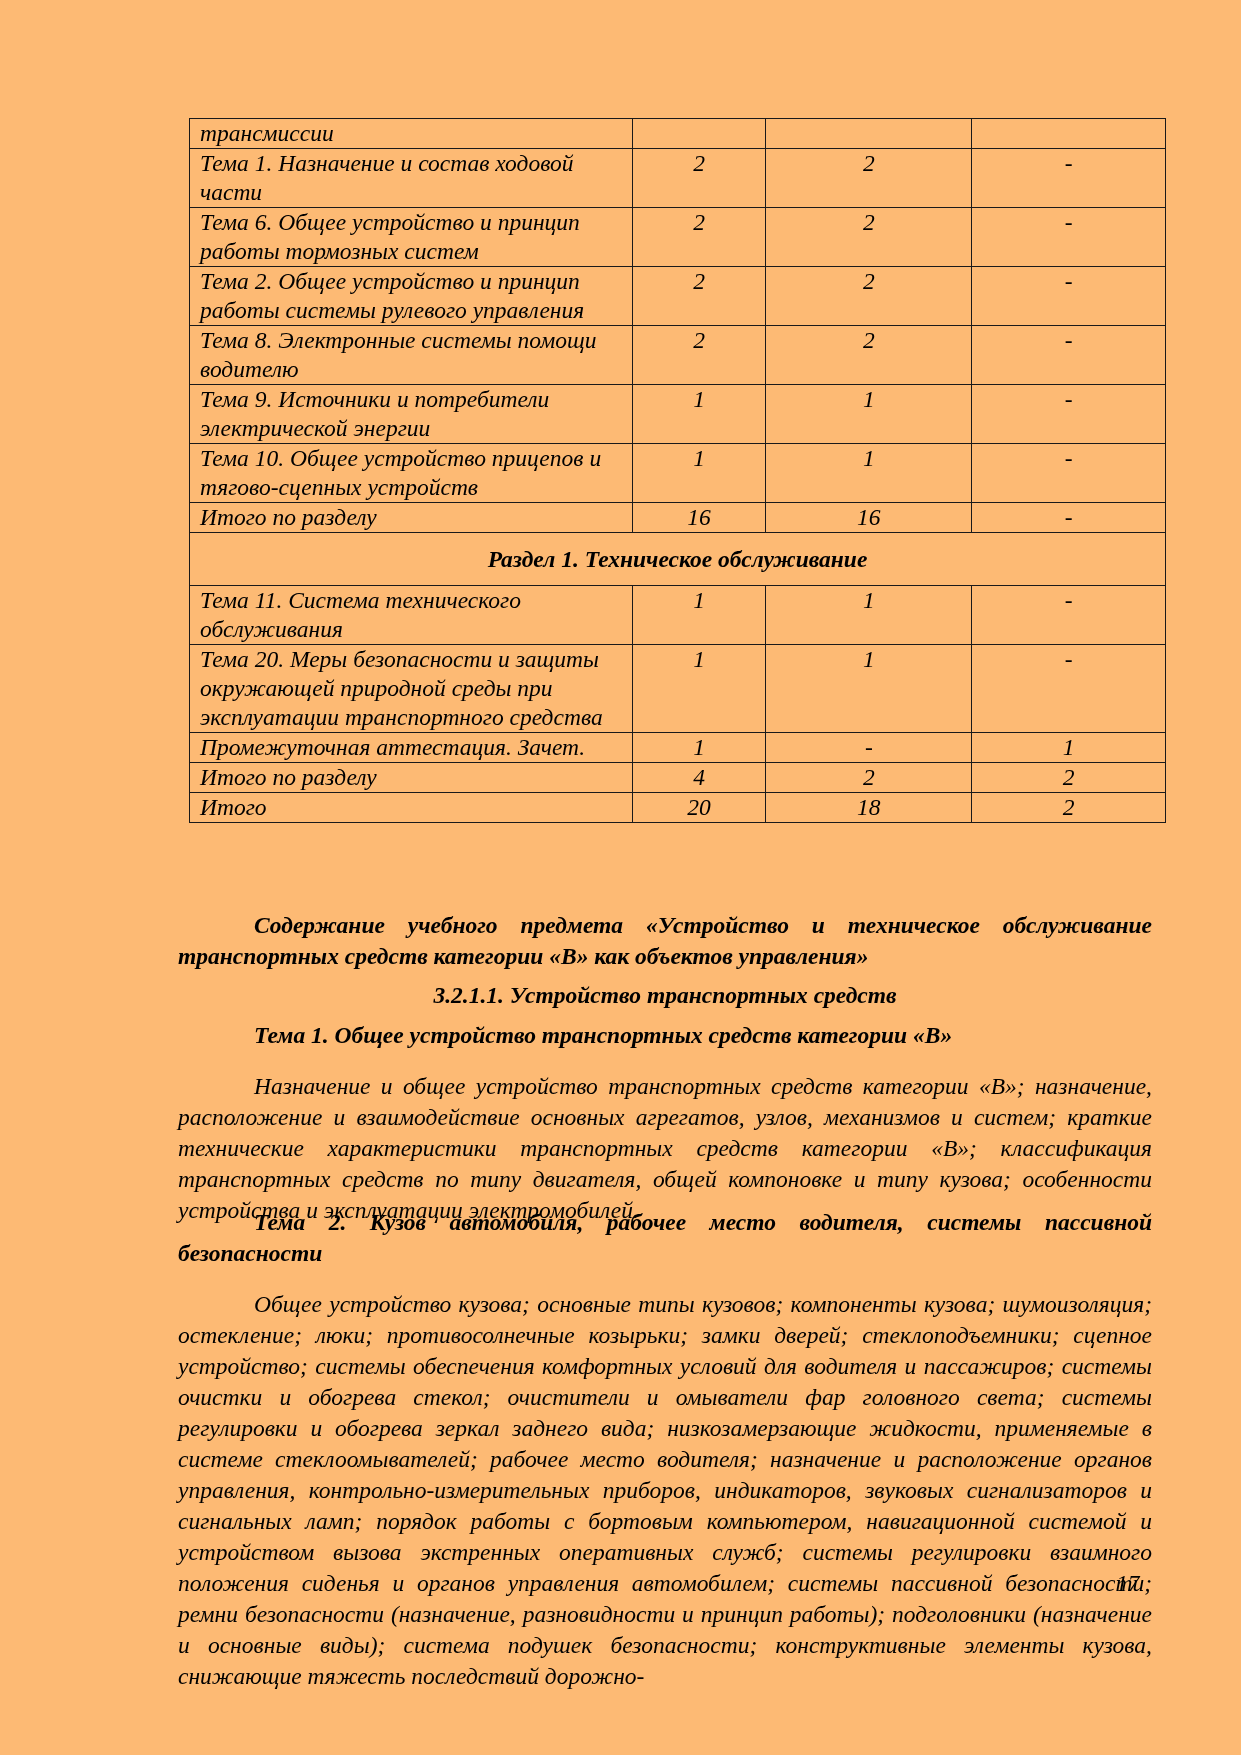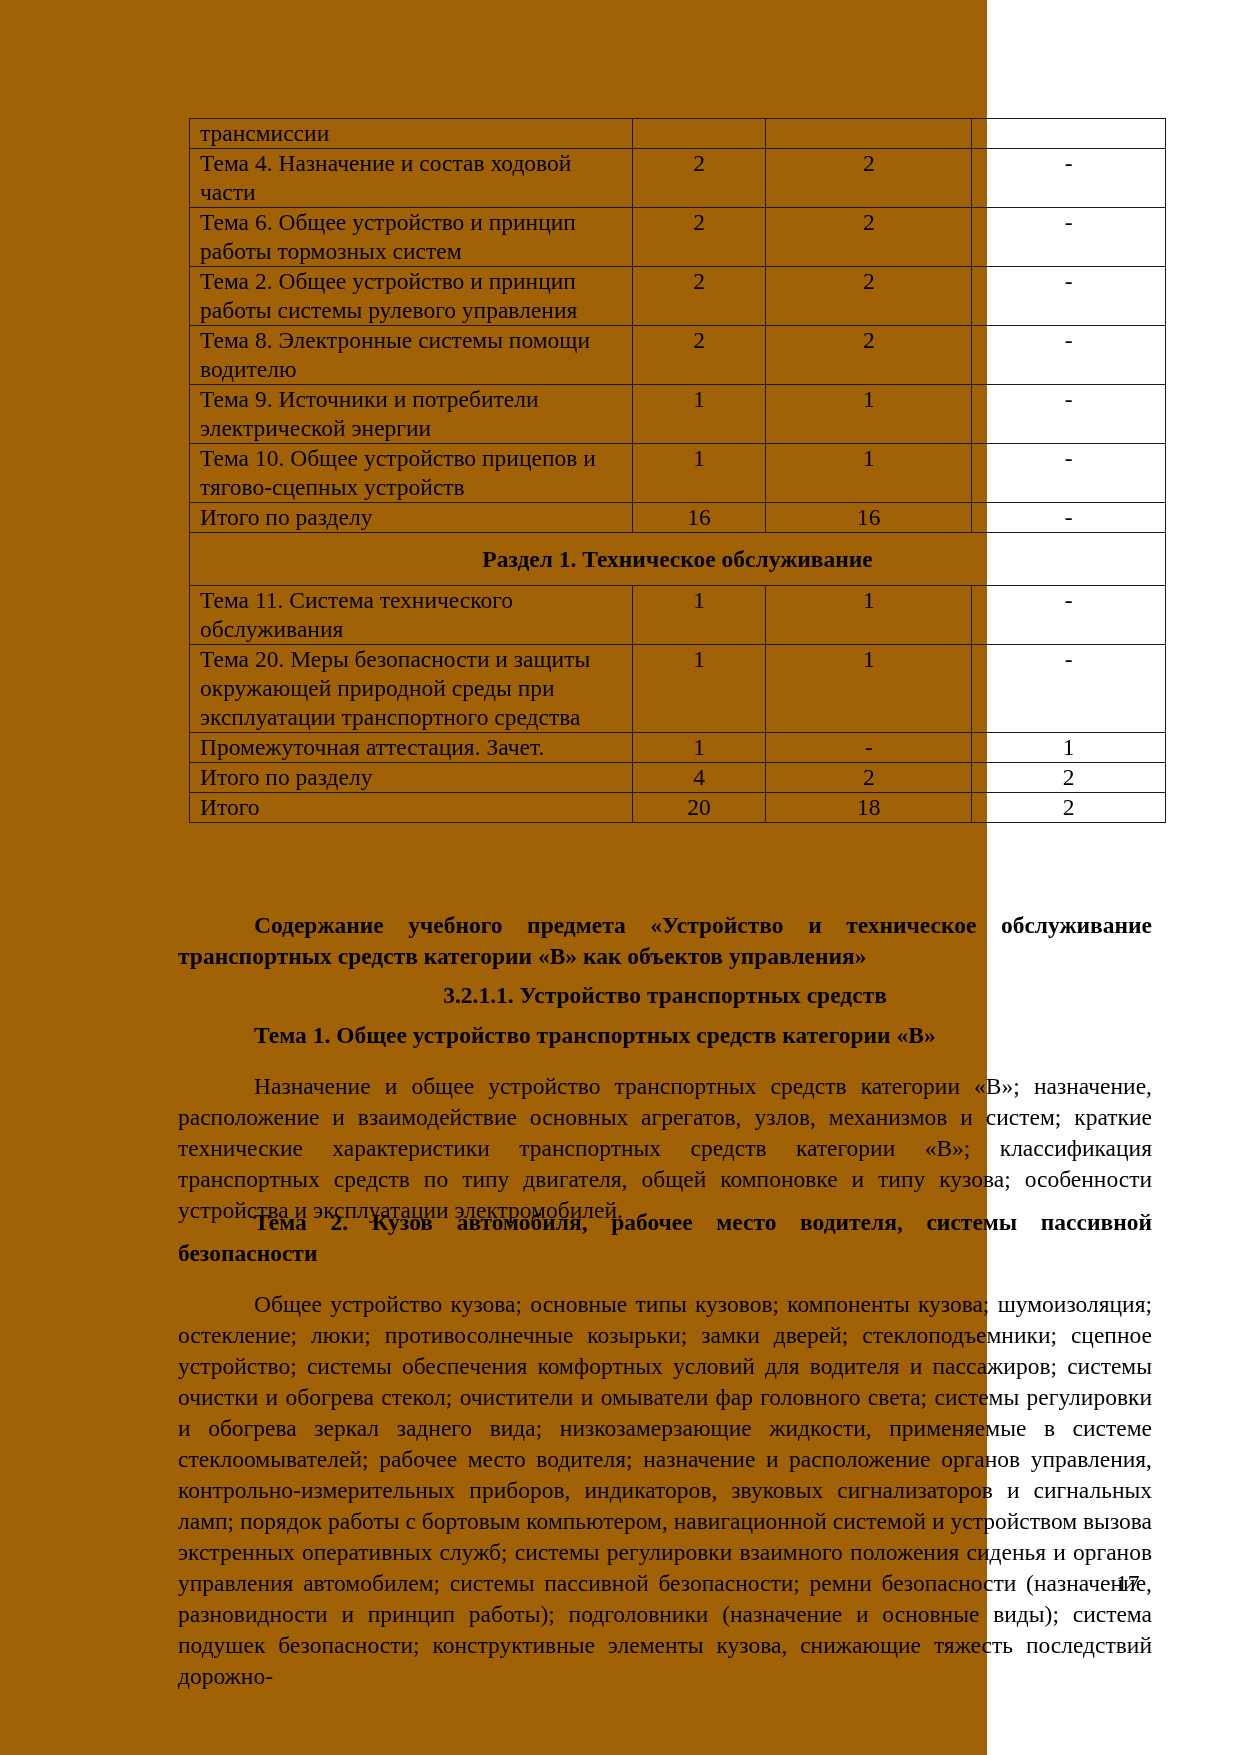--- a/index.html
+++ b/index.html
@@ -1,18 +1,18 @@
 <!DOCTYPE html>
 <html><head>
 <meta charset="utf-8">
 <style>
   html, body { margin:0; padding:0; background:#ffffff; }
   body { width:1241px; height:1755px; position:relative; overflow:hidden;
          font-family:"Liberation Serif", "DejaVu Serif", serif; color:#000; }
-  .page { position:absolute; left:0; top:0; width:987px; height:1755px; background:#a16207; }
+  .page { position:absolute; left:0; top:0; width:1241px; height:1755px; background:#fdba74;font-style:italic; }
 
   table.plan { position:absolute; left:189px; top:118px; width:977px;
                border-collapse:collapse; font-size:23.5px; line-height:29px; }
   table.plan td { border:1.5px solid #1a1a1a; padding:0 10px; vertical-align:top; }
   table.plan td.num { text-align:center; padding:0; }
   col.c1 { width:443px; } col.c2 { width:134px; } col.c3 { width:206px; } col.c4 { width:194px; }
   tr.section td { text-align:center; font-weight:bold; vertical-align:middle; height:52px; }
 
   .content { position:absolute; left:178px; width:974px; font-size:23.5px; line-height:31px; text-align:justify; }
   .h-center { text-align:center; font-weight:bold; }
@@ -34,21 +34,21 @@
         <col class="c4">
       </colgroup>
     <tbody id="plan-body">
         <tr>
           <td>трансмиссии</td>
           <td class="num"></td>
           <td class="num"></td>
           <td class="num"></td>
         </tr>
         <tr>
-          <td>Тема 4. Назначение и состав ходовой части</td>
+          <td>Тема 1. Назначение и состав ходовой части</td>
           <td class="num">2</td>
           <td class="num">2</td>
           <td class="num">-</td>
         </tr>
         <tr>
           <td>Тема 6. Общее устройство и принцип работы тормозных систем</td>
           <td class="num">2</td>
           <td class="num">2</td>
           <td class="num">-</td>
         </tr>

